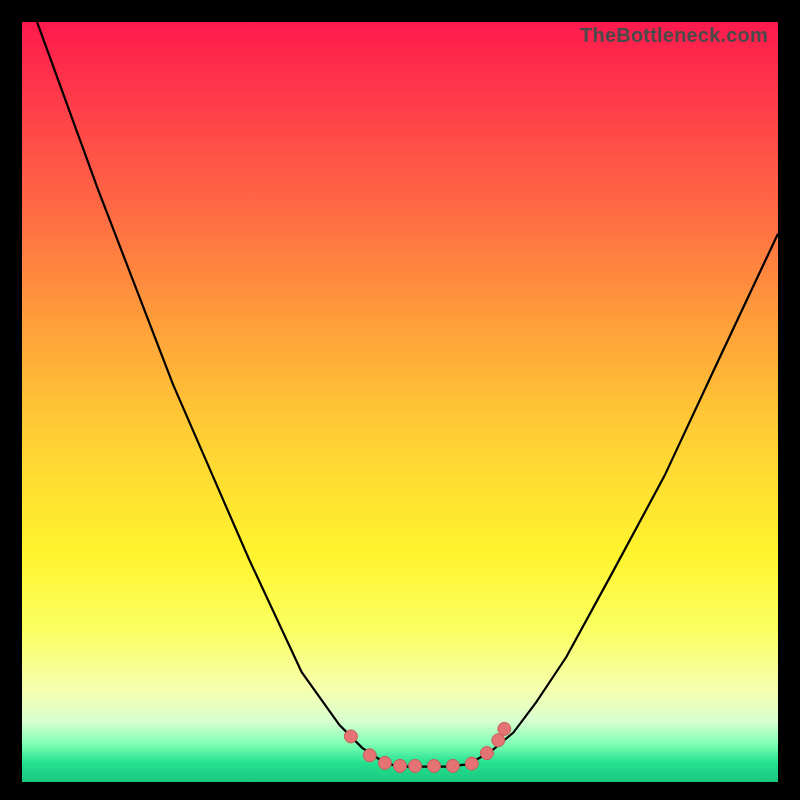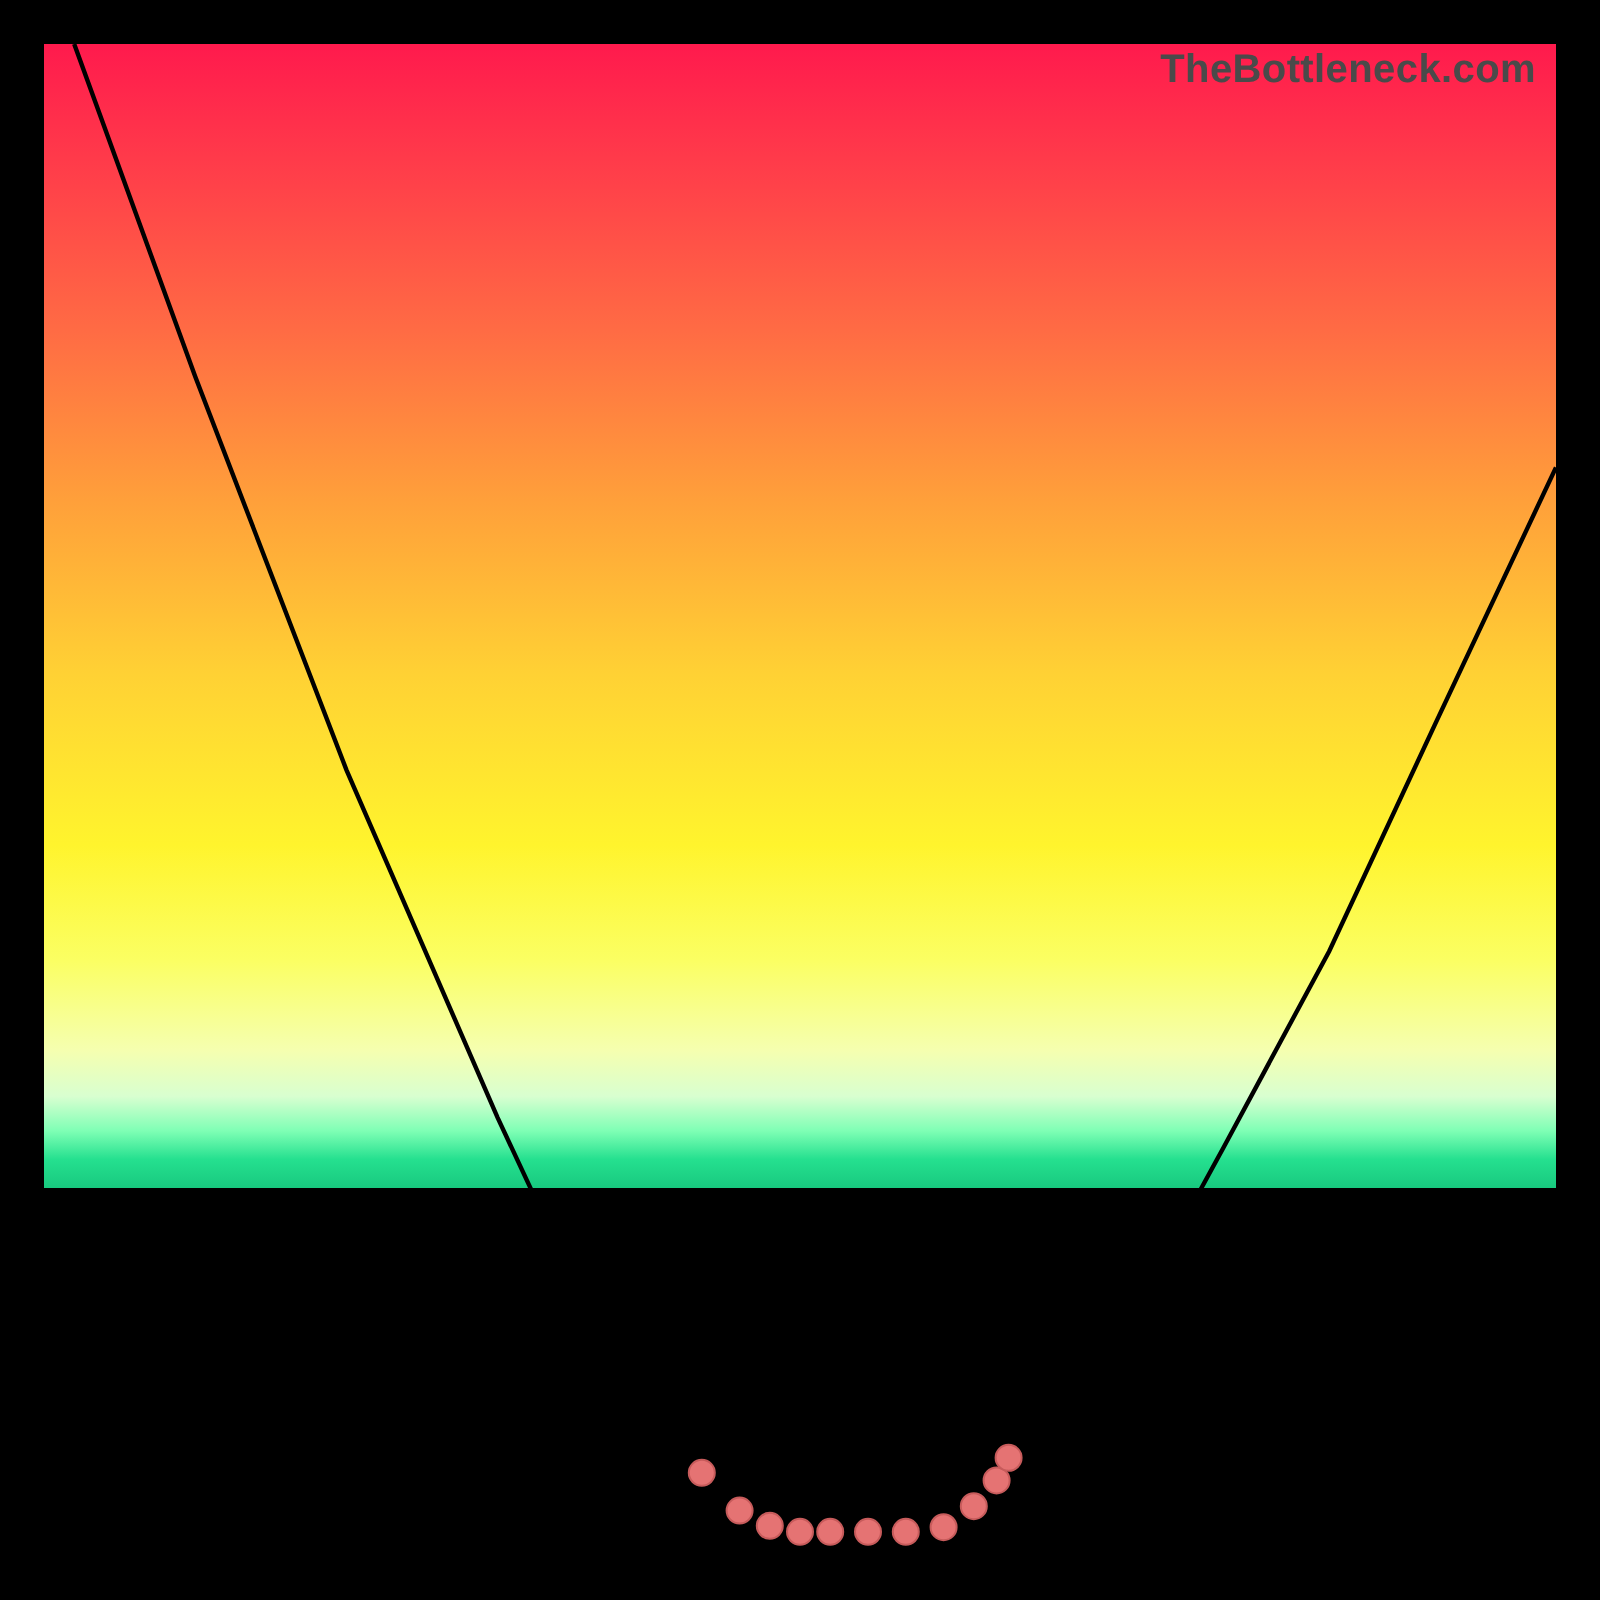--- a/index.html
+++ b/index.html
@@ -9,21 +9,21 @@
     height: 800px;
     background: #000;
     overflow: hidden;
     font-family: Arial, Helvetica, sans-serif;
   }
   .frame {
     position: absolute;
     left: 22px;
     top: 22px;
     width: 756px;
-    height: 572px;
+    height: 760px;
     background: linear-gradient(
       to bottom,
       #ff1a4d 0%,
       #ff3a4a 10%,
       #ff6b44 25%,
       #ffa03a 40%,
       #ffd134 55%,
       #fff42d 70%,
       #fbff62 80%,
       #f5ffb0 88%,

